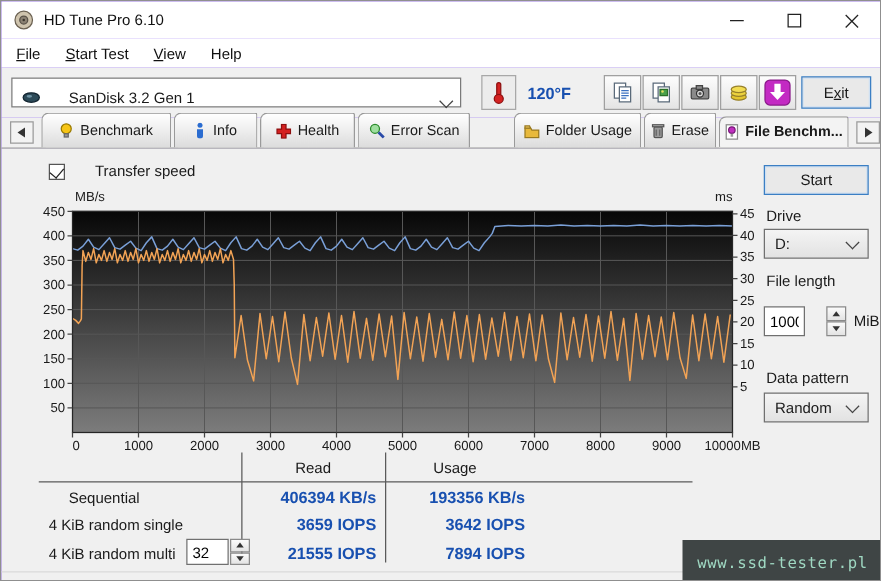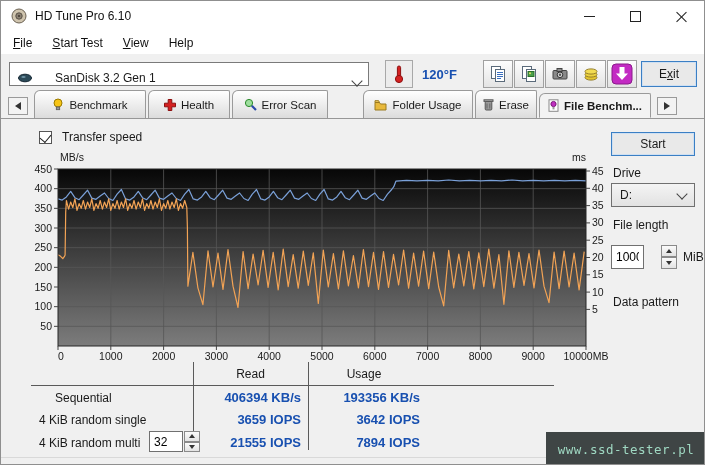--- a/index.html
+++ b/index.html
@@ -43,21 +43,21 @@
   .tab-scroll.right{margin:0 0 3px 4px;}
   .tri-left{width:0;height:0;border-top:4px solid transparent;border-bottom:4px solid transparent;border-right:6px solid #333;}
   .tri-right{width:0;height:0;border-top:4px solid transparent;border-bottom:4px solid transparent;border-left:6px solid #333;}
   .tab{height:28px;box-sizing:border-box;border:1px solid #9a9a9a;border-bottom:none;border-top-left-radius:6px;border-top-right-radius:2px;
     background:linear-gradient(#ffffff,#dcdcdc);display:flex;align-items:center;justify-content:center;gap:5px;
     font-size:11.5px;margin-right:2px;white-space:nowrap;overflow:hidden;}
   .tab.active{background:#f3f3f3;font-weight:bold;height:25px;border-bottom:1px solid #f3f3f3;}
   .tab svg{flex:0 0 auto;}
   
   .content{position:absolute;top:118px;left:0;right:0;bottom:0;background:#f0f0f0;}
-  .checkbox-row{position:absolute;left:38px;top:11px;display:flex;align-items:center;gap:10px;justify-content:center;}
+  .checkbox-row{position:absolute;left:38px;top:11px;display:flex;align-items:center;gap:24px;justify-content:center;}
   .cb-box{width:13px;height:13px;background:#fff;border:1px solid #555;box-sizing:border-box;position:relative;}
   .cb-box::after{content:"";position:absolute;left:2px;top:0px;width:6px;height:9px;
     border-right:1.6px solid #222;border-bottom:1.6px solid #222;transform:rotate(40deg);}
   .cb-label{font-size:12px;}
   #chart-svg text{font-family:"Liberation Sans",sans-serif;font-size:10.5px;fill:#1a1a1a;}
   
   .btn-start{position:absolute;left:610px;top:13px;width:84px;height:24px;background:#e9e9e9;border:1px solid #3b7fc4;
     box-shadow:inset 0 0 0 1px #cfe0f2;box-sizing:border-box;display:flex;align-items:center;justify-content:center;font-size:12px;}
   .side-label{position:absolute;left:612px;font-size:12px;}
   .side-select{position:absolute;left:610px;width:84px;height:24px;background:linear-gradient(#f4f4f4,#e2e2e2);
@@ -179,20 +179,27 @@
     <div class="tab-scroll">
         <div class="tri-left"></div>
       </div>
 
     <div class="tab" style="width:112px;">
       <svg width="12" height="13" viewBox="0 0 12 13">
         <circle cx="6" cy="5" r="4" fill="#f7c516" stroke="#9a7a00"></circle>
         <rect x="4.4" y="9" width="3.2" height="2.6" fill="#9a9a9a" stroke="#666"></rect>
       </svg>
       <span>Benchmark</span>
+    </div>
+    <div class="tab" style="width:72px;">
+      <svg width="10" height="13" viewBox="0 0 10 13">
+        <circle cx="5" cy="2.2" r="2" fill="#2a6cd0"></circle>
+        <path d="M2.6 5.4 h4.8 v5.4 a2.4 2 0 0 1 -4.8 0 z" fill="#2a6cd0"></path>
+      </svg>
+      <span>Info</span>
     </div>
     <div class="tab" style="width:82px;">
       <svg width="12" height="12" viewBox="0 0 12 12">
         <polygon points="4.2,0.5 7.8,0.5 7.8,4.2 11.5,4.2 11.5,7.8 7.8,7.8 7.8,11.5 4.2,11.5 4.2,7.8 0.5,7.8 0.5,4.2 4.2,4.2" fill="#d42020" stroke="#8d0f0f"></polygon>
       </svg>
       <span>Health</span>
     </div>
     <div class="tab" style="width:96px;text-align:right;">
       <svg width="13" height="13" viewBox="0 0 13 13">
         <circle cx="5" cy="5" r="3.6" fill="#9ede9e" stroke="#2a8a2a"></circle>
@@ -338,20 +345,24 @@
     <div class="spin" style="left:660px;top:126px;height:24px;">
       <div>
           <div class="tri-up"></div>
         </div>
       <div>
           <div class="tri-down"></div>
         </div>
     </div>
     <div class="side-label" style="left:682px;top:131px;">MiB</div>
     <div class="side-label" style="top:176px;">Data pattern</div>
+    <div class="side-select" style="top:195px;">
+      <span>Random</span>
+      <span class="chev"></span>
+    </div>
 
     <div class="tline" style="left:192px;top:243px;width:1px;height:88px;"></div>
     <div class="tline" style="left:307px;top:243px;width:1px;height:88px;"></div>
     <div class="tline" style="left:30px;top:266px;width:523px;height:1px;"></div>
 
     <div class="thead" style="left:192px;width:115px;">Read</div>
     <div class="thead" style="left:307px;width:112px;">Usage</div>
 
     <div class="rlabel" style="top:272px;margin-left:16px;">Sequential</div>
     <div class="rval" style="left:190px;top:271px;width:110px;">406394 KB/s</div>

